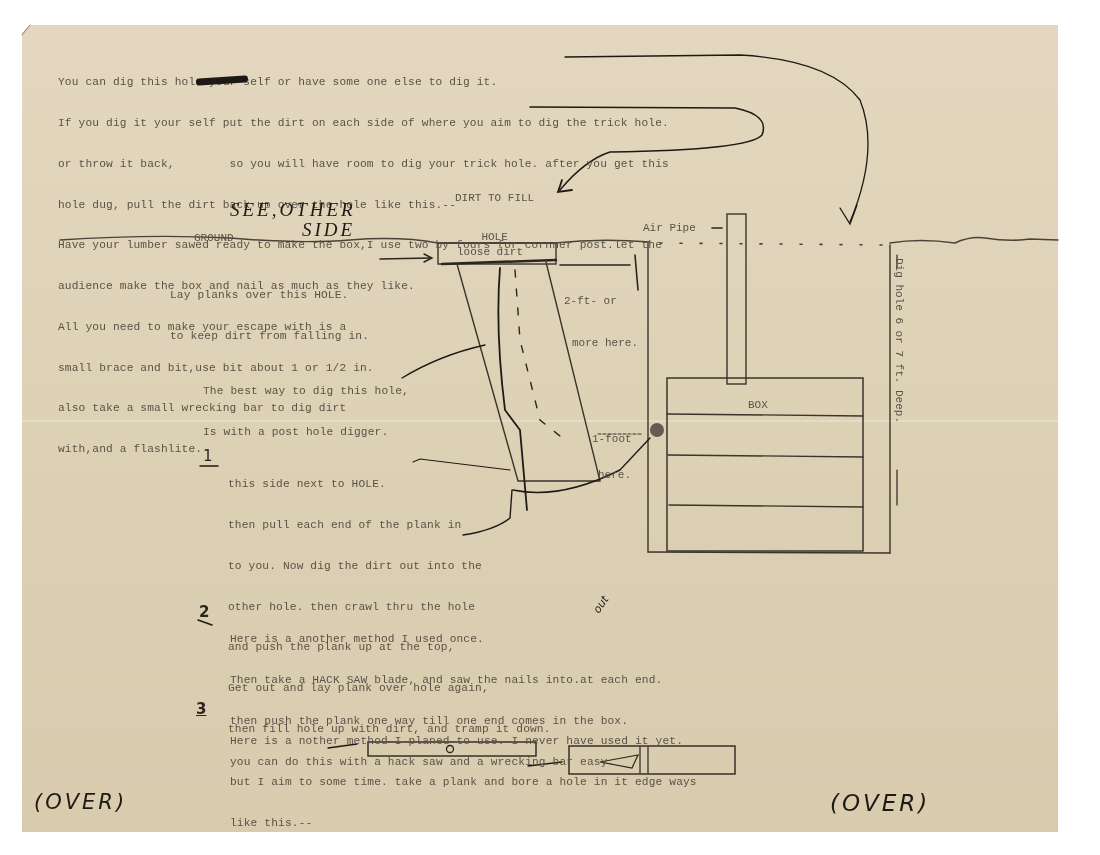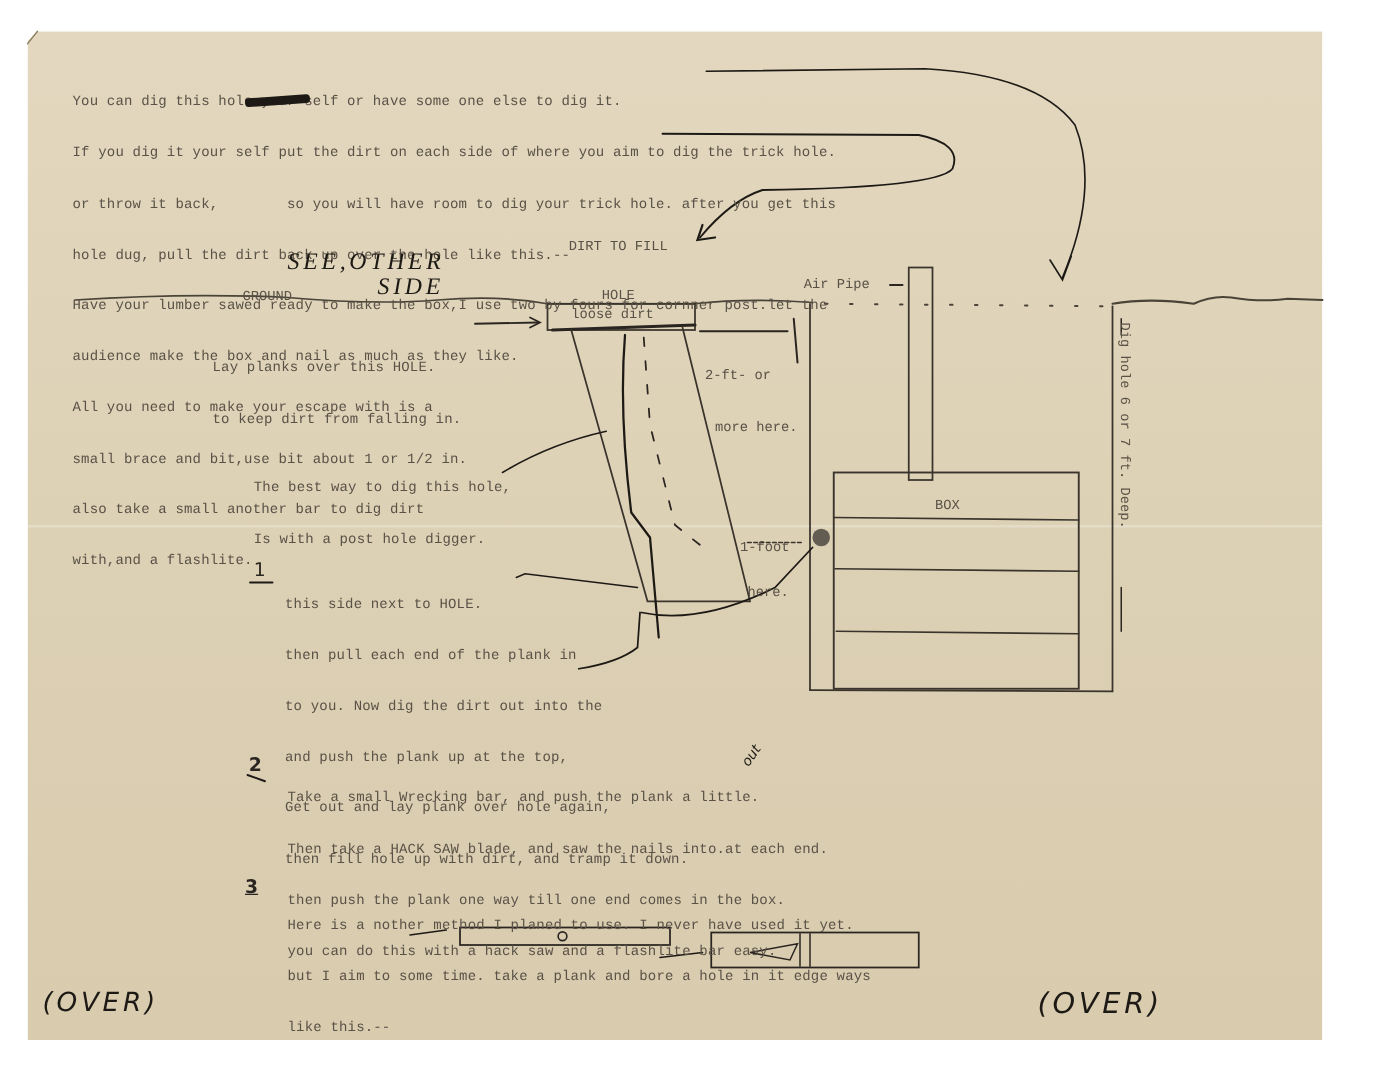--- a/index.html
+++ b/index.html
@@ -94,21 +94,21 @@
 
 <div class="typed" style="left:58px; top:49px;">
   <span class="ln">You can dig this hole your self or have some one else to dig it.</span>
   <span class="ln">If you dig it your self put the dirt on each side of where you aim to dig the trick hole.</span>
   <span class="ln">or throw it back,        so you will have room to dig your trick hole. after you get this</span>
   <span class="ln">hole dug, pull the dirt back up over the hole like this.--</span>
   <span class="ln">Have your lumber sawed ready to make the box,I use two by fours for cornner post.let the</span>
   <span class="ln">audience make the box and nail as much as they like.</span>
   <span class="ln">All you need to make your escape with is a</span>
   <span class="ln">small brace and bit,use bit about 1 or 1/2 in.</span>
-  <span class="ln">also take a small another bar to dig dirt</span>
+  <span class="ln">also take a small wrecking bar to dig dirt</span>
   <span class="ln">with,and a flashlite.</span>
 </div>
 <div style="position:absolute; left:196px; top:77px; width:52px; height:7px; background:#1d1a16; border-radius:3px; transform:rotate(-4deg);"></div>
 
 <div class="hand" style="left:230px; top:200px; font-size:19px; line-height:20px;font-family:Liberation Serif, serif;">
   <div>SEE,OTHER</div>
   <div style="padding-left:72px;">SIDE</div>
 </div>
 <div class="hand" style="left:34px; top:790px; font-size:21px;">(OVER)</div>
 <div class="hand" style="left:830px; top:790px; font-size:23px;">(OVER)</div>
@@ -138,31 +138,32 @@
 <div class="typed" style="left:165px; top:358px;margin-left:38px;">
   <span class="ln">The best way to dig this hole,</span>
   <span class="ln">Is with a post hole digger.</span>
 </div>
 
 <div class="num" style="left:203px; top:447px; font-weight:normal; text-decoration:none;">1</div>
 <div class="typed" style="left:228px; top:451px;">
   <span class="ln">this side next to HOLE.</span>
   <span class="ln">then pull each end of the plank in</span>
   <span class="ln">to you. Now dig the dirt out into the</span>
+  <span class="ln">other hole. then crawl thru the hole</span>
   <span class="ln">and push the plank up at the top,</span>
   <span class="ln">Get out and lay plank over hole again,</span>
   <span class="ln">then fill hole up with dirt, and tramp it down.</span>
 </div>
 
 <div class="num" style="left:199px; top:603px; text-decoration:none;">2</div>
 <div class="typed" style="left:230px; top:606px;">
-  <span class="ln">Take a small Wrecking bar, and push the plank a little.</span>
+  <span class="ln">Here is a another method I used once.</span>
   <span class="ln">Then take a HACK SAW blade, and saw the nails into.at each end.</span>
   <span class="ln">then push the plank one way till one end comes in the box.</span>
-  <span class="ln">you can do this with a hack saw and a flashlite bar easy.</span>
+  <span class="ln">you can do this with a hack saw and a wrecking bar easy.</span>
 </div>
 
 <div class="num" style="left:196px; top:700px;">3</div>
 <div class="typed" style="left:230px; top:708px;">
   <span class="ln">Here is a nother method I planed to use. I never have used it yet.</span>
   <span class="ln">but I aim to some time. take a plank and bore a hole in it edge ways</span>
   <span class="ln">like this.--</span>
   
   
   

